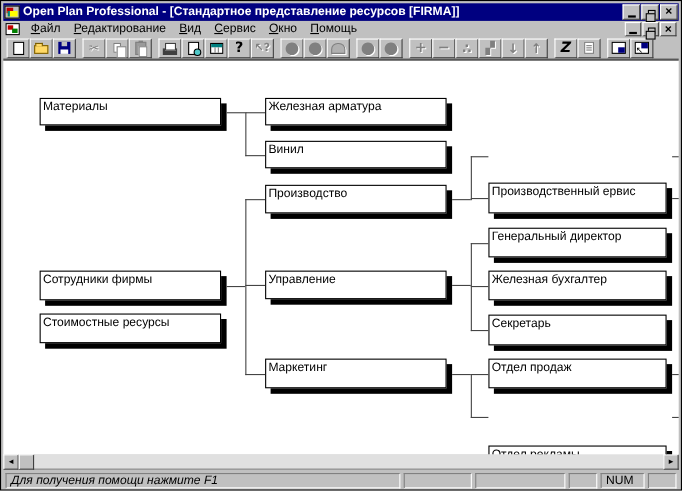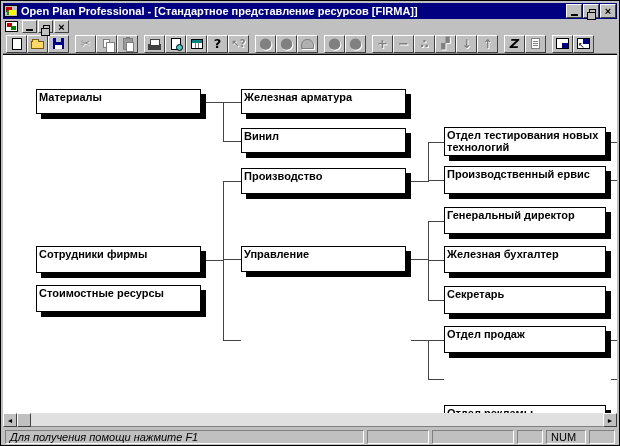--- a/index.html
+++ b/index.html
@@ -69,21 +69,21 @@
   .ic-note::before{content:"";position:absolute;left:1px;top:2px;width:5px;height:1px;background:#808080;box-shadow:0 2px 0 #808080,0 4px 0 #808080;}
   .ic-tile{width:13px;height:11px;border:1px solid #000;background:#fff;}
   .ic-tile::before{content:"";position:absolute;right:0;bottom:0;width:6px;height:5px;background:#000080;}
   .ic-cascade{width:13px;height:11px;border:1px solid #000;background:#fff;}
   .ic-cascade::before{content:"";position:absolute;right:0;top:0;width:6px;height:5px;background:#000080;}
   .ic-cascade::after{content:"↖";position:absolute;left:0;bottom:-2px;font-size:8px;color:#000;}
   
   .canvas{position:relative;height:359px;background:#fff;border-top:1px solid #000;overflow:hidden;}
   .node{position:absolute;background:#fff;border:1px solid #000;box-shadow:5px 5px 0 #000;}
   .nlabel{position:absolute;left:2px;top:1px;right:2px;font-size:11px;line-height:12px;color:#000;
-          font-family:"Liberation Sans",sans-serif;font-weight:bold;}
+          font-family:"Liberation Sans",sans-serif;}
   .cline{position:absolute;background:#444;}
   
   .hscroll{height:14px;background:#e0e0e0;display:flex;align-items:stretch;border-bottom:1px solid #808080;}
   .sbtn{width:14px;height:14px;flex:none;background:#c0c0c0;border:1px solid;border-color:#fff #404040 #404040 #fff;
         display:flex;align-items:center;justify-content:center;font-size:7px;color:#000;line-height:1;}
   .sthumb{width:14px;height:14px;flex:none;background:#c0c0c0;border:1px solid;border-color:#fff #404040 #404040 #fff;}
   .strack{flex:1;}
   
   .statusbar{height:18px;display:flex;align-items:center;gap:3px;padding:2px 2px 1px 2px;}
   .spanel{height:14px;border:1px solid;border-color:#808080 #fff #fff #808080;font-size:11px;line-height:12px;
@@ -106,20 +106,28 @@
           <span class="gl-rest"></span>
         </span>
       <span class="wbtn">
           <span class="gl-close">×</span>
         </span>
     </span>
   </div>
 
   <div class="menubar">
     <span class="docicon"></span>
+    <div class="menu-items" id="menu-items">
+        <span class="menu-item"><u>Ф</u>айл</span>
+        <span class="menu-item"><u>Р</u>едактирование</span>
+        <span class="menu-item"><u>В</u>ид</span>
+        <span class="menu-item"><u>С</u>ервис</span>
+        <span class="menu-item"><u>О</u>кно</span>
+        <span class="menu-item"><u>П</u>омощь</span>
+      </div>
     <span class="wbtns">
       <span class="wbtn sm">
           <span class="gl-min"></span>
         </span>
       <span class="wbtn sm">
           <span class="gl-rest"></span>
         </span>
       <span class="wbtn sm">
           <span class="gl-close">×</span>
         </span>
@@ -229,22 +237,22 @@
       </div>
       <div class="node" style="left: 238px; top: 73px; width: 165px; height: 25px;">
         <span class="nlabel">Винил</span>
       </div>
       <div class="node" style="left: 238px; top: 113px; width: 165px; height: 26px;">
         <span class="nlabel">Производство</span>
       </div>
       <div class="node" style="left: 238px; top: 191px; width: 165px; height: 26px;">
         <span class="nlabel">Управление</span>
       </div>
-      <div class="node" style="left: 441px; top: 72px; width: 162px; height: 29px;">
-        <span class="nlabel">Отдел тестирования новых технологий</span>
+      <div class="node" style="left: 238px; top: 271px; width: 165px; height: 27px;">
+        <span class="nlabel">Маркетинг</span>
       </div>
       <div class="node" style="left: 441px; top: 111px; width: 162px; height: 28px;">
         <span class="nlabel">Производственный ервис</span>
       </div>
       <div class="node" style="left: 441px; top: 152px; width: 162px; height: 27px;">
         <span class="nlabel">Генеральный директор</span>
       </div>
       <div class="node" style="left: 441px; top: 191px; width: 162px; height: 27px;">
         <span class="nlabel">Железная бухгалтер</span>
       </div>

